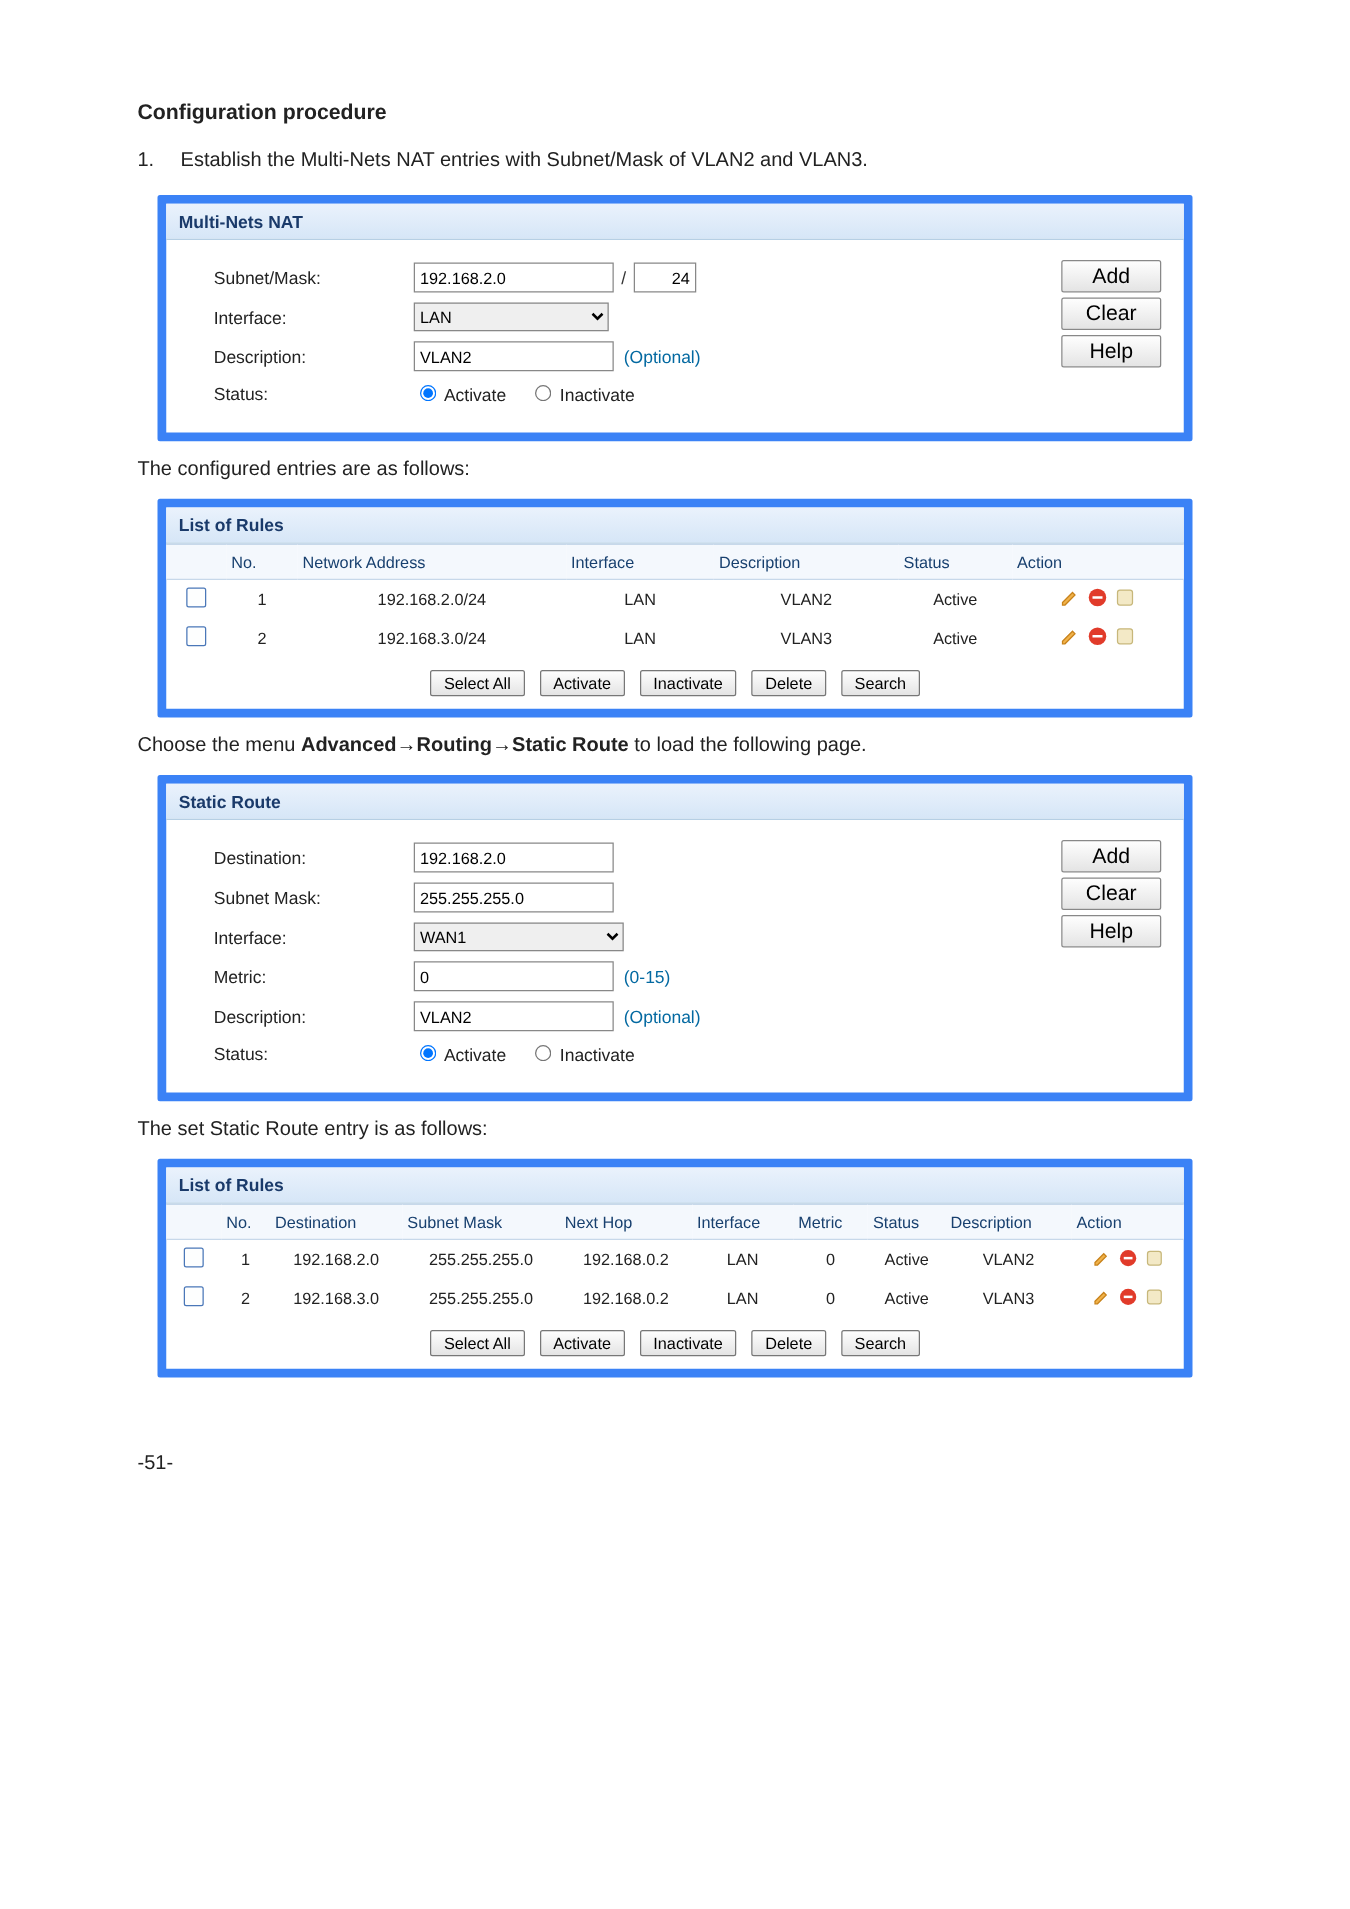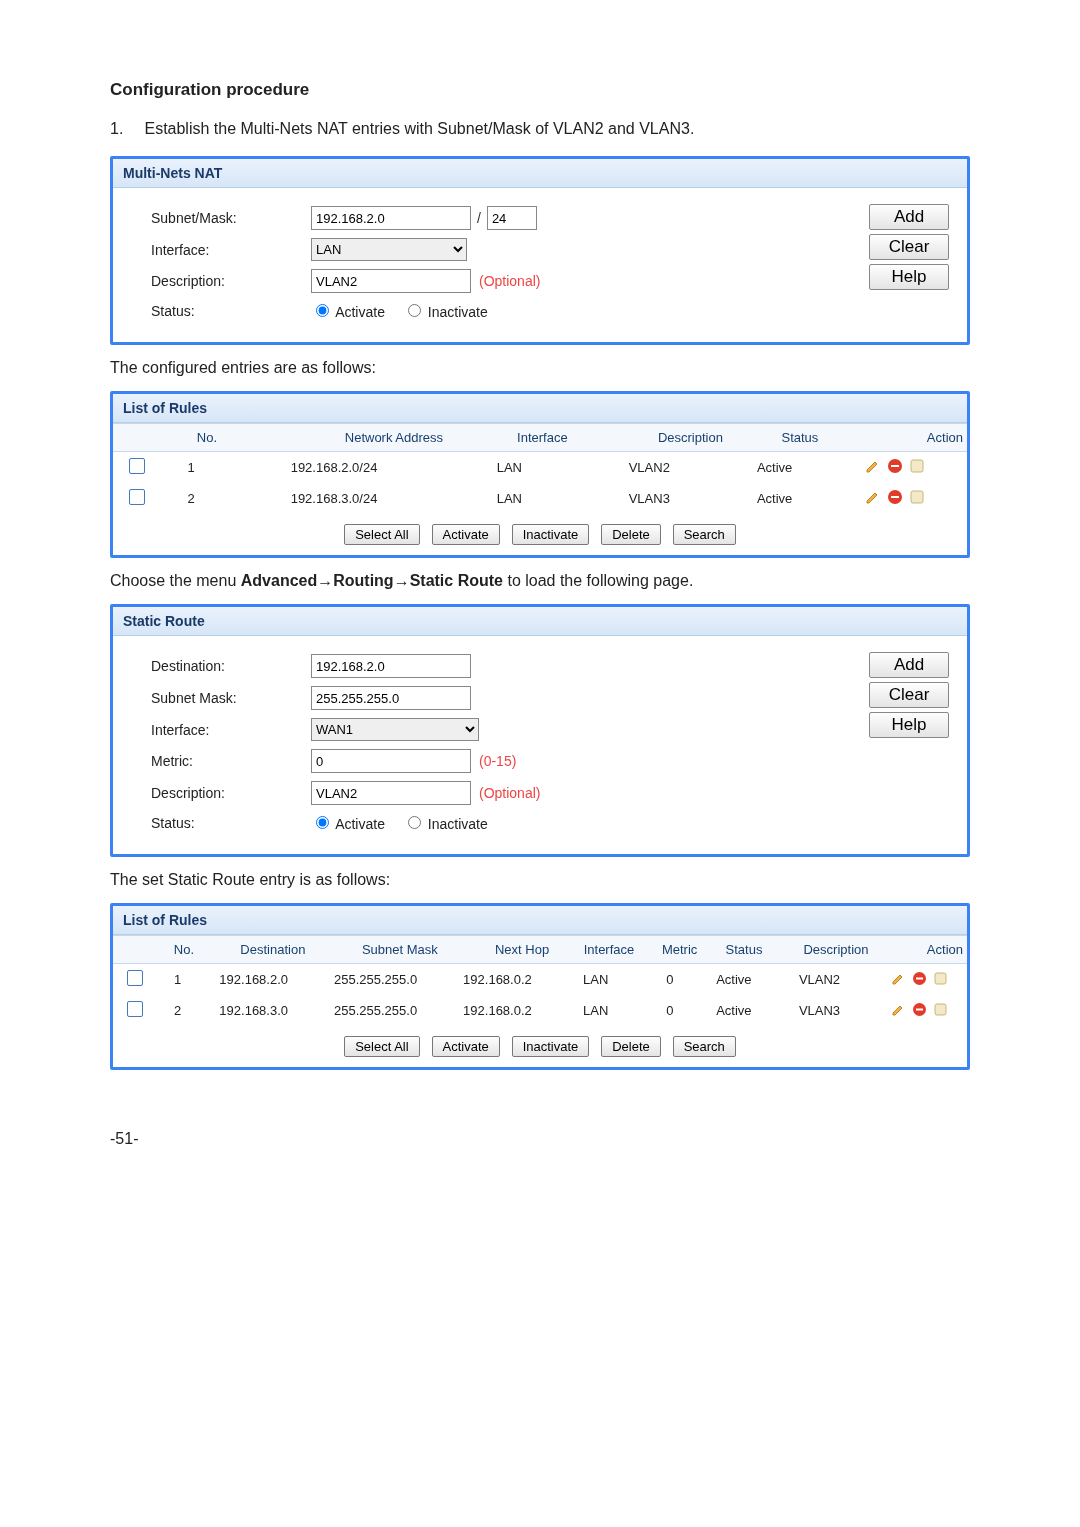--- a/index.html
+++ b/index.html
@@ -1,34 +1,34 @@
 <!DOCTYPE html>
 <html><head>
 <meta charset="utf-8">
 <style>
 body{margin:0;background:#fff;font-family:Arial,Helvetica,sans-serif;color:#222}
 .page{width:1080px;margin:0 auto;padding:80px 110px 60px 110px;box-sizing:border-box}
 .hbold{font-weight:bold;font-size:17px;margin-bottom:20px}
 .step{font-size:16px;margin:12px 0 18px 0}
 .step .num{display:inline-block;width:30px}
 .body-text{font-size:16px;margin:14px 0}
-.panel{border:3px solid #3b82f6;border-radius:2px;font-size:14px;margin:10px 0}
+.panel{border:7px solid #3b82f6;border-radius:2px;font-size:14px;margin:10px 16px}
 .panel-title{background:linear-gradient(#eaf2fc,#d6e6f7);color:#1a3a6a;font-weight:bold;padding:6px 10px;border-bottom:1px solid #b6cfe4}
 .panel-body{position:relative;padding:10px 18px 14px 38px}
 .form-row{display:flex;align-items:center;margin:8px 0}
 .form-label{width:160px}
 .iptxt{border:1px solid #888;height:20px;padding:1px 4px;font-size:13px}
 .sel{border:1px solid #888;height:23px;font-size:13px}
-.opt-note{color:#ef4444;margin-left:8px}
+.opt-note{color:#0369a1;margin-left:8px}
 .radio-wrap label{margin-right:18px}
 .side-btns{position:absolute;right:18px;top:16px;width:80px}
 .side-btns button{display:block;width:100%;margin-bottom:4px;font-size:17px;background:linear-gradient(#fefefe,#e4e4e4);border:1px solid #888;border-radius:2px;padding:2px 0}
 .ghead{color:#1a3a6a}
 .grid{width:100%;border-collapse:collapse;font-size:13px}
-.grid th{font-weight:normal;color:#18406f;padding:6px 4px;text-align:right;border-top:1px solid #c7d8ea;border-bottom:1px solid #c7d8ea;background:#f4f8fd}
+.grid th{font-weight:normal;color:#18406f;padding:6px 4px;text-align:left;border-top:1px solid #c7d8ea;border-bottom:1px solid #c7d8ea;background:#f4f8fd}
 .grid td{text-align:center;padding:6px 4px}
 .chk{width:14px;height:14px;border:1px solid #4a77b8;border-radius:2px;display:inline-block;background:#fdfefe}
 .btn-row{text-align:center;padding:10px 0}
 .btn{font-size:13px;background:linear-gradient(#fefefe,#e4e4e4);border:1px solid #777;border-radius:2px;padding:2px 10px;margin:0 4px}
 .act-icons{display:inline-flex;gap:6px;justify-content:center}
 .foot{text-align:left;font-size:16px;margin-top:60px}
 svg{display:block}
 .slash{padding:0 6px;color:#333}
 </style>
 </head>
@@ -48,21 +48,21 @@
   <div class="panel-body">
     <div class="side-btns">
       <button>Add</button>
       <button>Clear</button>
       <button>Help</button>
     </div>
     <div class="form-row">
       <div class="form-label">Subnet/Mask:</div>
       <input class="iptxt" style="width: 150px;" value="192.168.2.0">
       <span class="slash">/</span>
-      <input class="iptxt" style="width: 40px;" value="24">
+      <input class="iptxt" style="width: 40px; text-align: right;" value="24">
     </div>
     <div class="form-row">
       <div class="form-label">Interface:</div>
       <select class="sel" style="width:156px"><option>LAN</option></select>
     </div>
     <div class="form-row">
       <div class="form-label">Description:</div>
       <input class="iptxt" style="width: 150px;" value="VLAN2">
       <span class="opt-note">(Optional)</span>
     </div>

